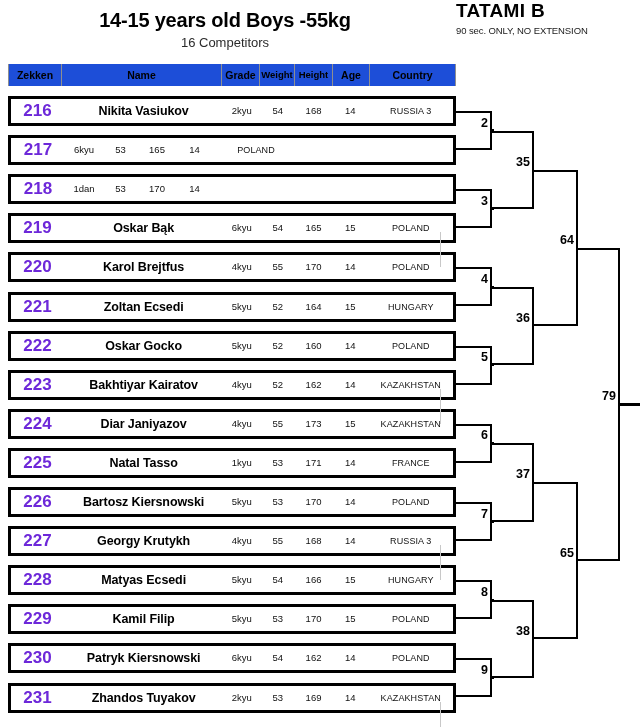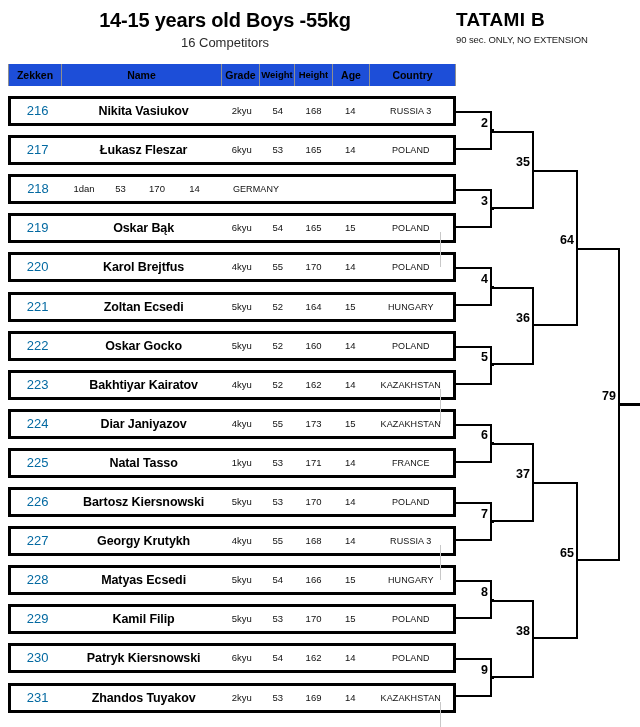--- a/index.html
+++ b/index.html
@@ -32,21 +32,21 @@
   }
   #subtitle {
     font-size: 13px;
     color: #2b2b2b;
     line-height: 20px;
     margin-top: 1px;
   }
 
   #tatami-block {
     position: absolute;
-    left: 456px; top: 9px;
+    left: 456px; top: 0;
     width: 184px;
     text-align: left;
   }
   #tatami-title {
     font-size: 19px;
     font-weight: bold;
     color: #000;
     line-height: 22px;
     letter-spacing: 0.3px;
   }
@@ -105,21 +105,21 @@
     display: flex;
     align-items: center;
   }
   .row .cell {
     height: 24px;
     line-height: 24px;
     text-align: center;
     overflow: hidden;
     white-space: nowrap;
   }
-  .cell.c-zekken { font-size: 13px; font-weight: normal; color: #0369a1; }
+  .cell.c-zekken { font-size: 17px; font-weight: bold; color: #6d28d9; }
   .cell.c-name   { font-size: 12.5px; font-weight: bold; color: #000;
                    width: 162px; letter-spacing: -0.1px; }
   .cell.c-grade, .cell.c-weight, .cell.c-height, .cell.c-age {
     font-size: 9.5px; color: #111; font-weight: normal;
   }
   .cell.c-country { font-size: 9px; color: #111; letter-spacing: 0.1px; }
 
   
   #bracket {
     position: absolute;
@@ -188,34 +188,32 @@
       <div class="cell c-zekken">216</div>
       <div class="cell c-name">Nikita Vasiukov</div>
       <div class="cell c-grade">2kyu</div>
       <div class="cell c-weight">54</div>
       <div class="cell c-height">168</div>
       <div class="cell c-age">14</div>
       <div class="cell c-country">RUSSIA 3</div>
     </div>
     <div class="row" style="top: 39.1px;">
       <div class="cell c-zekken">217</div>
-      <div class="cell c-name">Łukasz Fleszar</div>
       <div class="cell c-grade">6kyu</div>
       <div class="cell c-weight">53</div>
       <div class="cell c-height">165</div>
       <div class="cell c-age">14</div>
       <div class="cell c-country">POLAND</div>
     </div>
     <div class="row" style="top: 78.2px;">
       <div class="cell c-zekken">218</div>
       <div class="cell c-grade">1dan</div>
       <div class="cell c-weight">53</div>
       <div class="cell c-height">170</div>
       <div class="cell c-age">14</div>
-      <div class="cell c-country">GERMANY</div>
     </div>
     <div class="row" style="top: 117.3px;">
       <div class="cell c-zekken">219</div>
       <div class="cell c-name">Oskar Bąk</div>
       <div class="cell c-grade">6kyu</div>
       <div class="cell c-weight">54</div>
       <div class="cell c-height">165</div>
       <div class="cell c-age">15</div>
       <div class="cell c-country">POLAND</div>
     </div>

